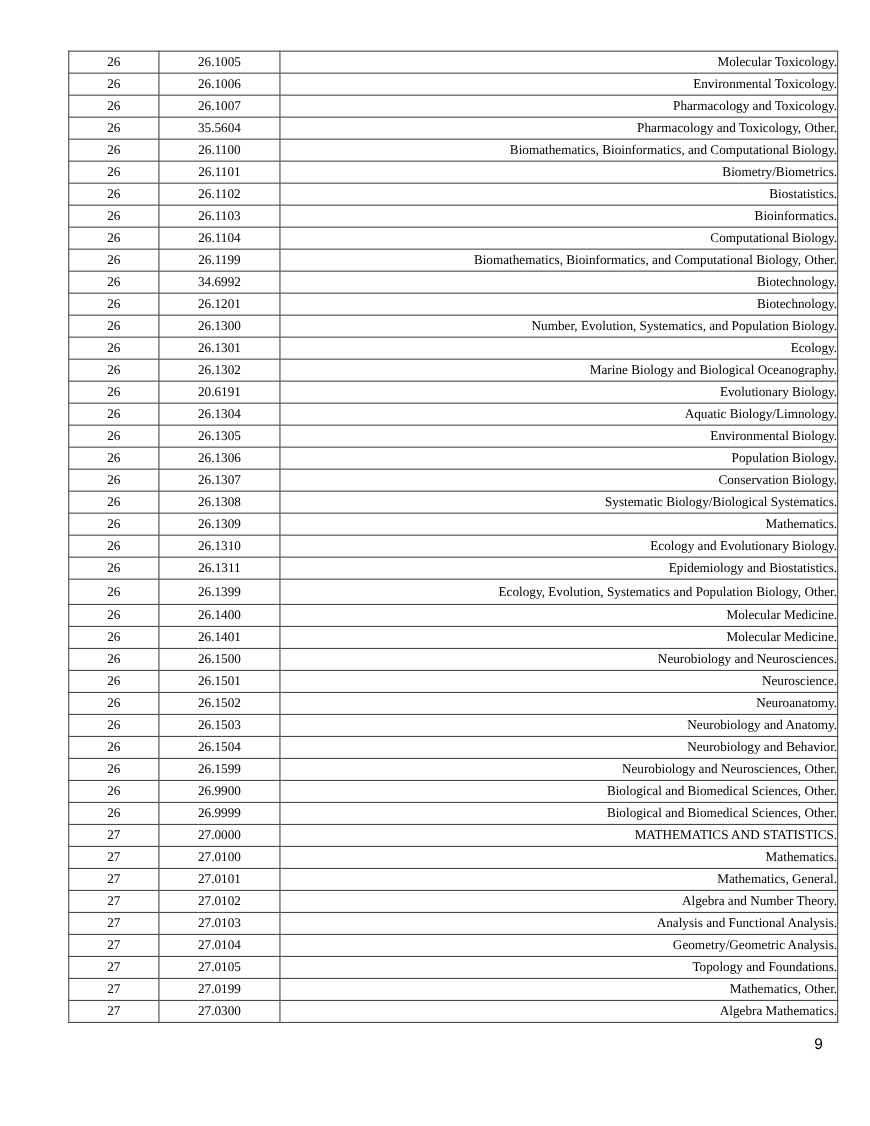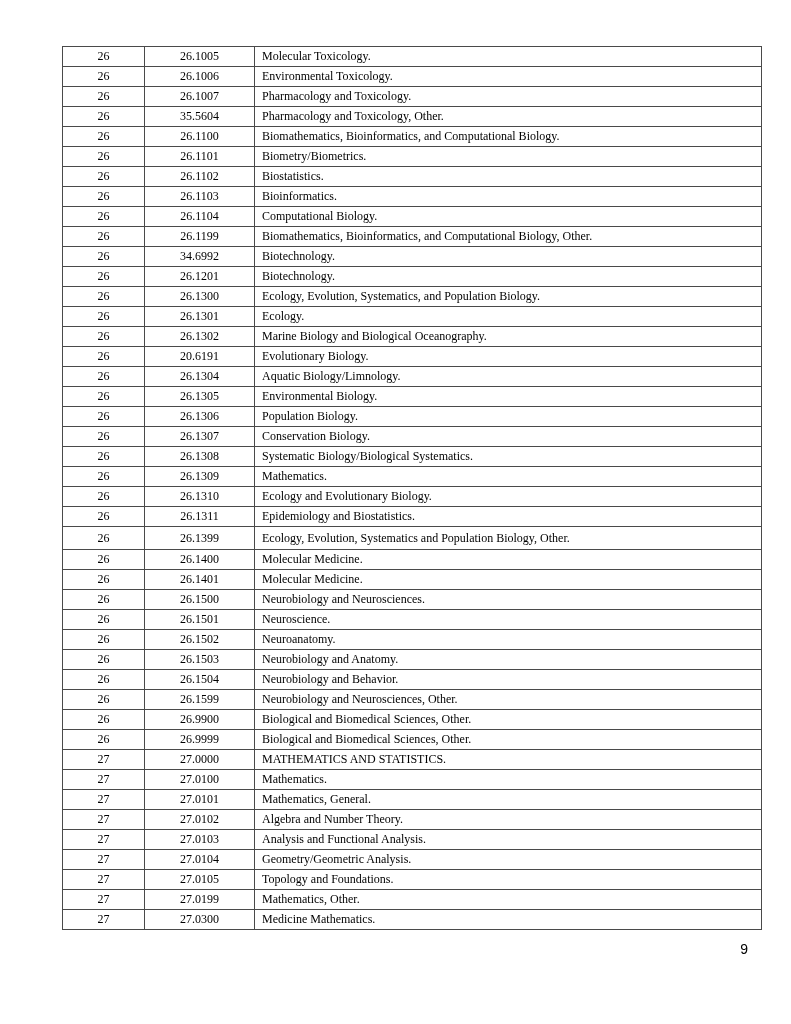--- a/index.html
+++ b/index.html
@@ -43,21 +43,21 @@
       vertical-align: middle;
     }
     table.cip tr.tall td {
       height: 22px;
       line-height: 22px;
     }
     td.family, td.code {
       text-align: center;
     }
     td.title {
-      text-align: left;
+      text-align: right;
       padding-left: 7px !important;
     }
     .page-number {
       position: absolute;
       left: 728px;
       top: 941px;
       width: 20px;
       text-align: right;
       font-family: "Liberation Sans", "DejaVu Sans", sans-serif;
       font-size: 14px;
@@ -130,21 +130,21 @@
           <td class="title">Biotechnology.</td>
         </tr>
         <tr>
           <td class="family">26</td>
           <td class="code">26.1201</td>
           <td class="title">Biotechnology.</td>
         </tr>
         <tr>
           <td class="family">26</td>
           <td class="code">26.1300</td>
-          <td class="title">Ecology, Evolution, Systematics, and Population Biology.</td>
+          <td class="title">Number, Evolution, Systematics, and Population Biology.</td>
         </tr>
         <tr>
           <td class="family">26</td>
           <td class="code">26.1301</td>
           <td class="title">Ecology.</td>
         </tr>
         <tr>
           <td class="family">26</td>
           <td class="code">26.1302</td>
           <td class="title">Marine Biology and Biological Oceanography.</td>
@@ -285,19 +285,19 @@
           <td class="title">Topology and Foundations.</td>
         </tr>
         <tr>
           <td class="family">27</td>
           <td class="code">27.0199</td>
           <td class="title">Mathematics, Other.</td>
         </tr>
         <tr>
           <td class="family">27</td>
           <td class="code">27.0300</td>
-          <td class="title">Medicine Mathematics.</td>
+          <td class="title">Algebra Mathematics.</td>
         </tr>
       </tbody>
   </table>
 
   <div class="page-number">9</div>
 </div>
 
 </body></html>

